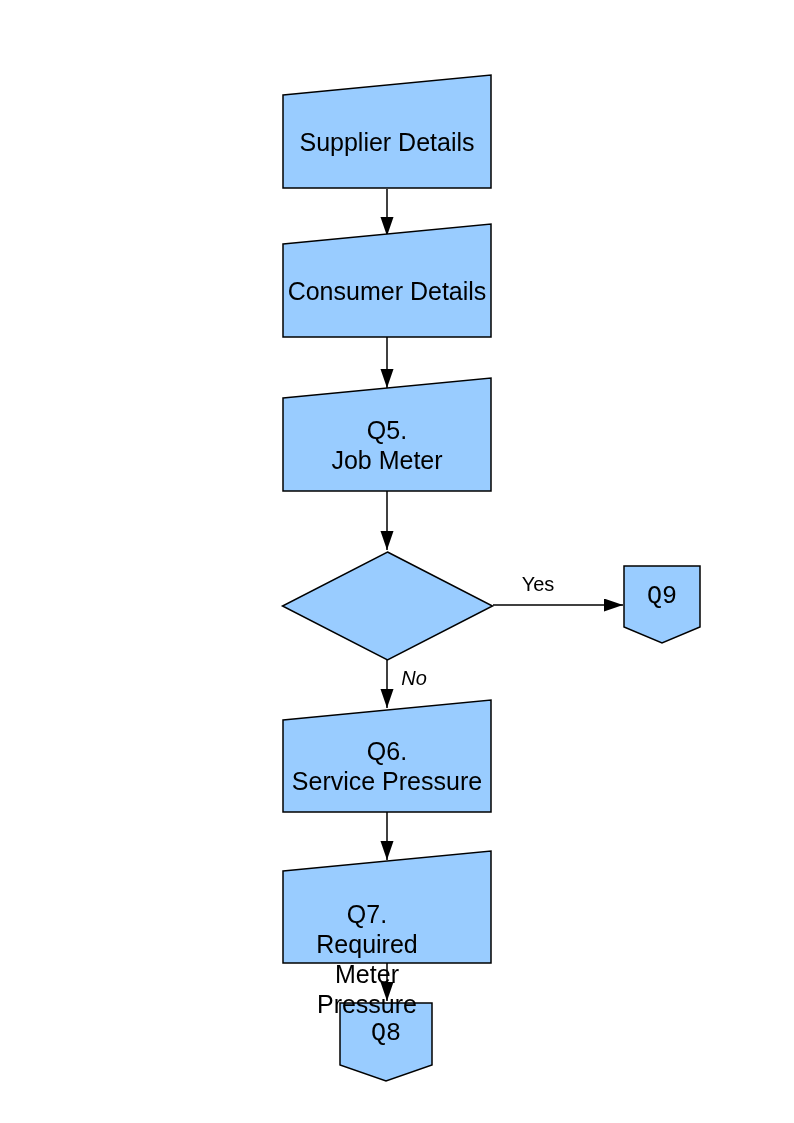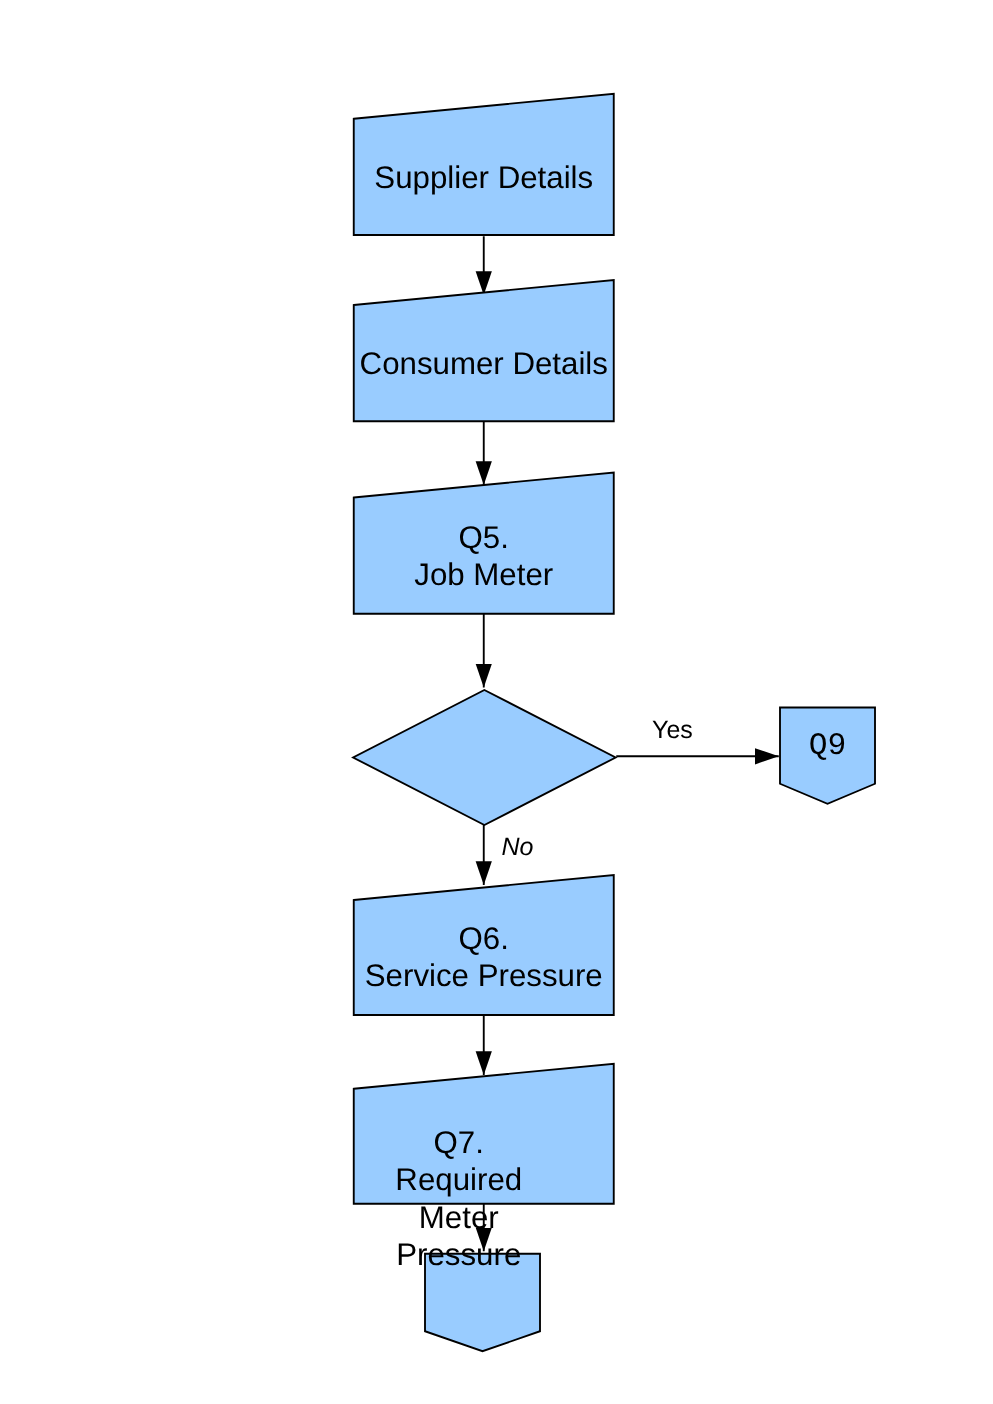--- a/index.html
+++ b/index.html
@@ -84,18 +84,19 @@
 
   <div class="label connector-label" style="left:624px; top:566px; width:76px; height:61px;">Q9</div>
 
   <div class="label node-label" style="left:283px; top:720px; width:208px; height:92px;">Q6.
 Service Pressure</div>
 
   <div class="label node-label" style="left:283px; top:871px; width:168px; height:92px;margin-top:42px;">Q7.
 Required Meter
 Pressure</div>
 
+  <div class="label connector-label" style="left:340px; top:1003px; width:92px; height:62px;">Q8</div>
 
   <div class="label edge-label" style="left:506px; top:570px; width:64px; height:28px;">Yes</div>
 
   <div class="label edge-label" style="left:392px; top:664px; width:44px; height:28px;font-style:italic;">No</div>
 
 </div>
 
 </body></html>

